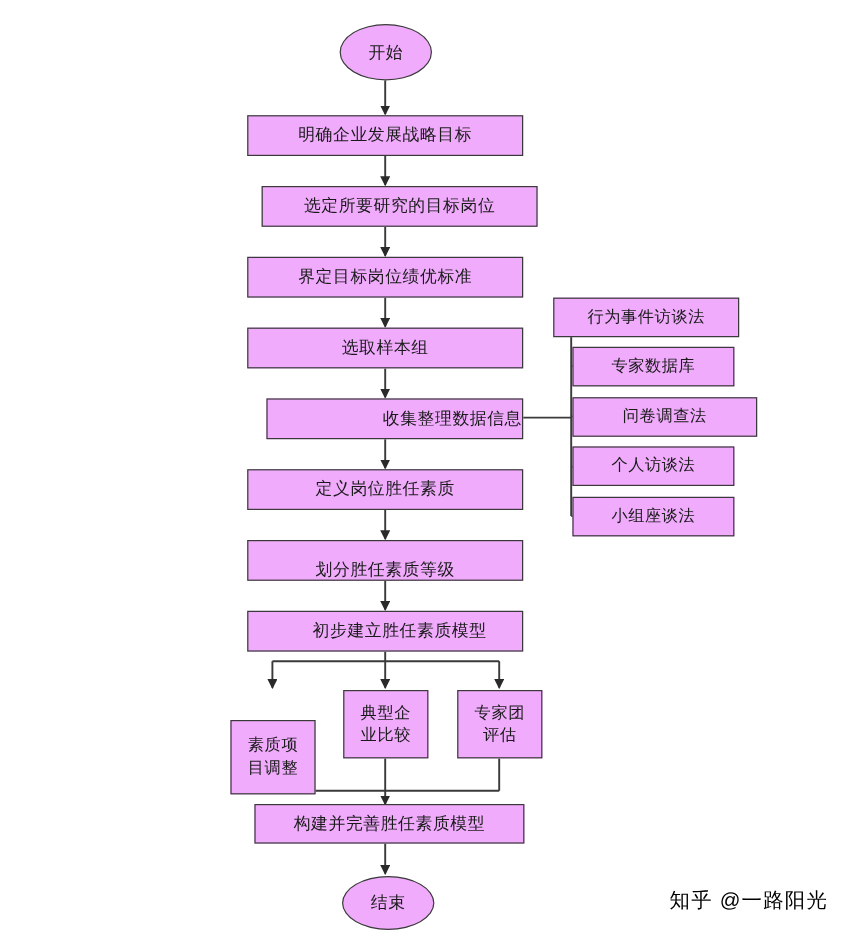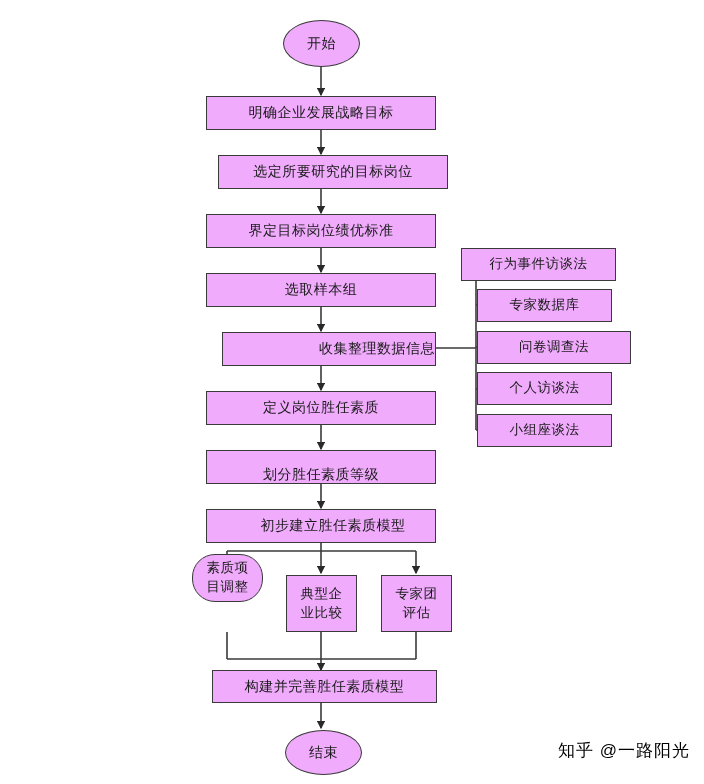--- a/index.html
+++ b/index.html
@@ -162,21 +162,21 @@
   </div>
 
   <div class="node method" style="left:477px;top:372px;width:135px;height:33px;">
     <span>个人访谈法</span>
   </div>
 
   <div class="node method" style="left:477px;top:414px;width:135px;height:33px;">
     <span>小组座谈法</span>
   </div>
 
-  <div class="node small" style="left:192px;top:554px;width:71px;height:48px;border-radius:23px;">
+  <div class="node small" style="left:192px;top:600px;width:71px;height:62px;">
     <span>素质项
 目调整</span>
   </div>
 
   <div class="node small" style="left:286px;top:575px;width:71px;height:57px;">
     <span>典型企
 业比较</span>
   </div>
 
   <div class="node small" style="left:381px;top:575px;width:71px;height:57px;">

